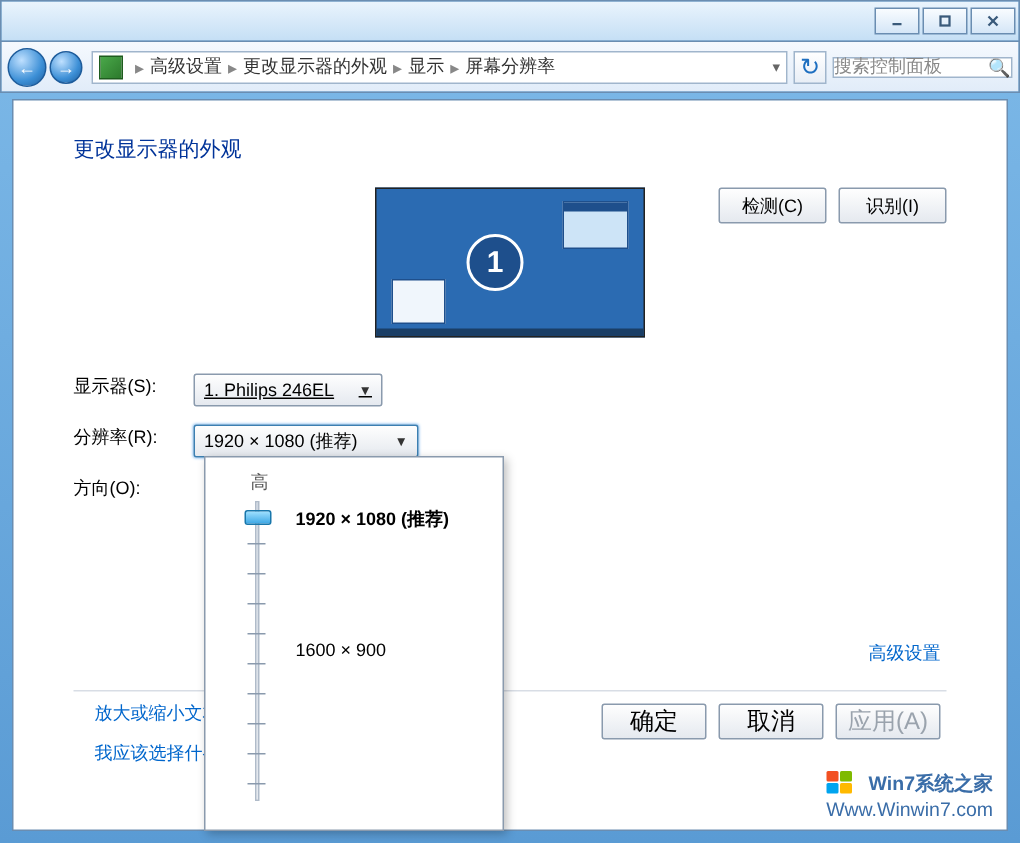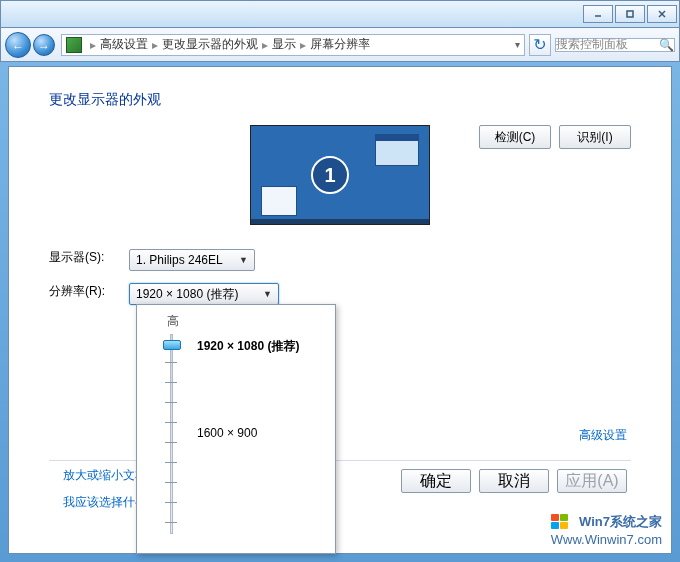--- a/index.html
+++ b/index.html
@@ -35,21 +35,21 @@
 .preview .win2 { position:absolute; left:10px; bottom:8px; width:36px; height:30px; background:#f0f6fc; border:1px solid #1e4f8c; }
 .preview .taskbar { position:absolute; left:0; right:0; bottom:0; height:5px; background:#1a3e66; }
 .side-btns { position:absolute; right:0; top:0; display:flex; flex-direction:row; gap:8px; }
 .side-btn { width:72px; height:24px; border:1px solid #8a9aad; background:linear-gradient(to bottom,#fefefe,#e5e9ef); font-size:12px; display:flex; align-items:center; justify-content:center; cursor:pointer; border-radius:2px; }
 
 
 .form { margin-top:24px; }
 .row { display:flex; align-items:flex-start; margin-bottom:12px; font-size:12px; }
 .row-label { width:80px; color:#000; }
 .dropdown { border:1px solid #8a9aad; background:linear-gradient(to bottom,#fefefe,#e5e9ef); height:22px; display:flex; align-items:center; padding:0 6px; font-size:12px; cursor:pointer; border-radius:2px; position:relative; }
-.dropdown.dd1 { width:126px; }
+.dropdown.dd1 { width:126px;text-decoration:underline; }
 .dropdown.dd2 { width:150px; border-color:#3c7fb1; box-shadow:0 0 2px #6badeb; }
 .dropdown .arrow { margin-left:auto; font-size:9px; color:#333; }
 
 
 .popup { position:absolute; left:136px; top:304px; width:200px; height:250px; background:#fff; border:1px solid #8a9aad; box-shadow:2px 2px 6px rgba(0,0,0,.25); z-index:5; padding:8px 12px; font-size:12px; }
 .popup-high { text-align:left; color:#555; margin-left:18px; margin-bottom:4px; }
 .slider-wrap { display:flex; }
 .slider-track { width:16px; height:200px; position:relative; margin-left:14px; }
 .slider-rail { position:absolute; left:7px; top:0; width:3px; height:100%; background:linear-gradient(to bottom,#cfd7e1,#e5e9ef); border:1px solid #b0bbc9; }
 .slider-ticks { position:absolute; left:2px; top:8px; bottom:8px; width:14px; }
@@ -142,20 +142,23 @@
         <span>1. Philips 246EL</span>
         <span class="arrow">▼</span>
       </div>
     </div>
     <div class="row">
       <div class="row-label">分辨率(R):</div>
       <div class="dropdown dd2">
         <span>1920 × 1080 (推荐)</span>
         <span class="arrow">▼</span>
       </div>
+    </div>
+    <div class="row">
+      <div class="row-label">方向(O):</div>
     </div>
   </div>
 
   <div class="adv-link">高级设置</div>
 
   <div class="help-links">
     <div>放大或缩小文本</div>
     <div>我应该选择什么</div>
   </div>
 

